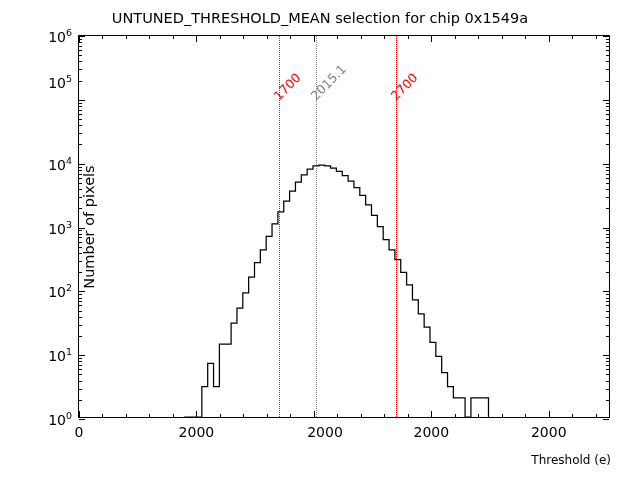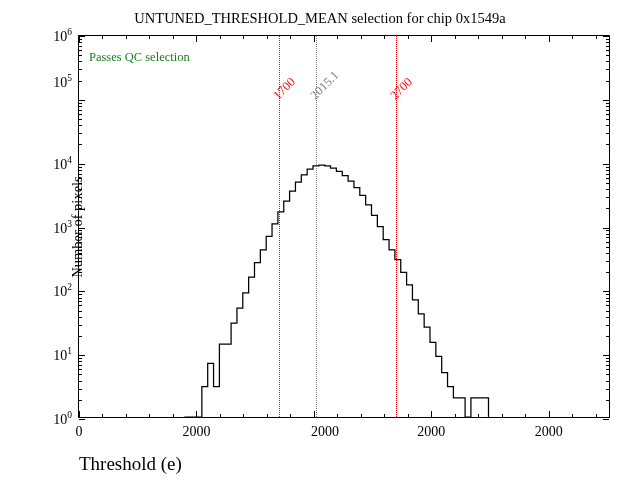--- a/index.html
+++ b/index.html
@@ -2,21 +2,21 @@
 <html><head>
 <meta charset="utf-8">
 <style>
   html,body{margin:0;padding:0;}
   body{
     width:640px;height:480px;
     background:#ffffff;
     font-family:"DejaVu Sans", sans-serif;
     overflow:hidden;
   }
-  #figure{position:relative;width:640px;height:345px;font-family:Liberation Serif, serif;}
+  #figure{position:relative;width:640px;height:345px;}
 
   
   .fig-title{
     position:absolute;
     left:0;top:10px;width:640px;
     text-align:center;
     font-size:14.5px;
     color:#000000;
     letter-spacing:0px;
   }
@@ -61,22 +61,22 @@
     position:absolute;
     left:0;width:3.2px;height:0;
     border-top:1px solid #000000;
   }
 
   
   .xlabel{
     position:absolute;
     left:0;width:532px;
     top:calc(100% + 36px);
-    text-align:left;
-    font-size:19px;
+    text-align:right;
+    font-size:12px;
     color:#000000;
   }
   .xtick-label{
     position:absolute;
     top:calc(100% + 7px);
     transform:translateX(-50%);
     font-size:14px;
     color:#000000;
     white-space:nowrap;
   }
@@ -305,16 +305,15 @@
 
     <div id="vlines">
         <div class="vline" style="left: 199.647px; border-left-color: rgb(255, 0, 0);"></div>
         <div class="vline-label" style="left: 201.647px; top: 52px; color: rgb(255, 0, 0);">1700</div>
         <div class="vline" style="left: 236.652px; border-left-color: rgb(128, 128, 128);"></div>
         <div class="vline-label" style="left: 238.652px; top: 52px; color: rgb(128, 128, 128);">2015.1</div>
         <div class="vline" style="left: 317.086px; border-left-color: rgb(255, 0, 0);"></div>
         <div class="vline-label" style="left: 319.086px; top: 52px; color: rgb(255, 0, 0);">2700</div>
       </div>
 
-    <div class="qc-text" style="color: rgb(26, 128, 26);">Passes QC selection</div>
 
   </div>
 </div>
 
 </body></html>

